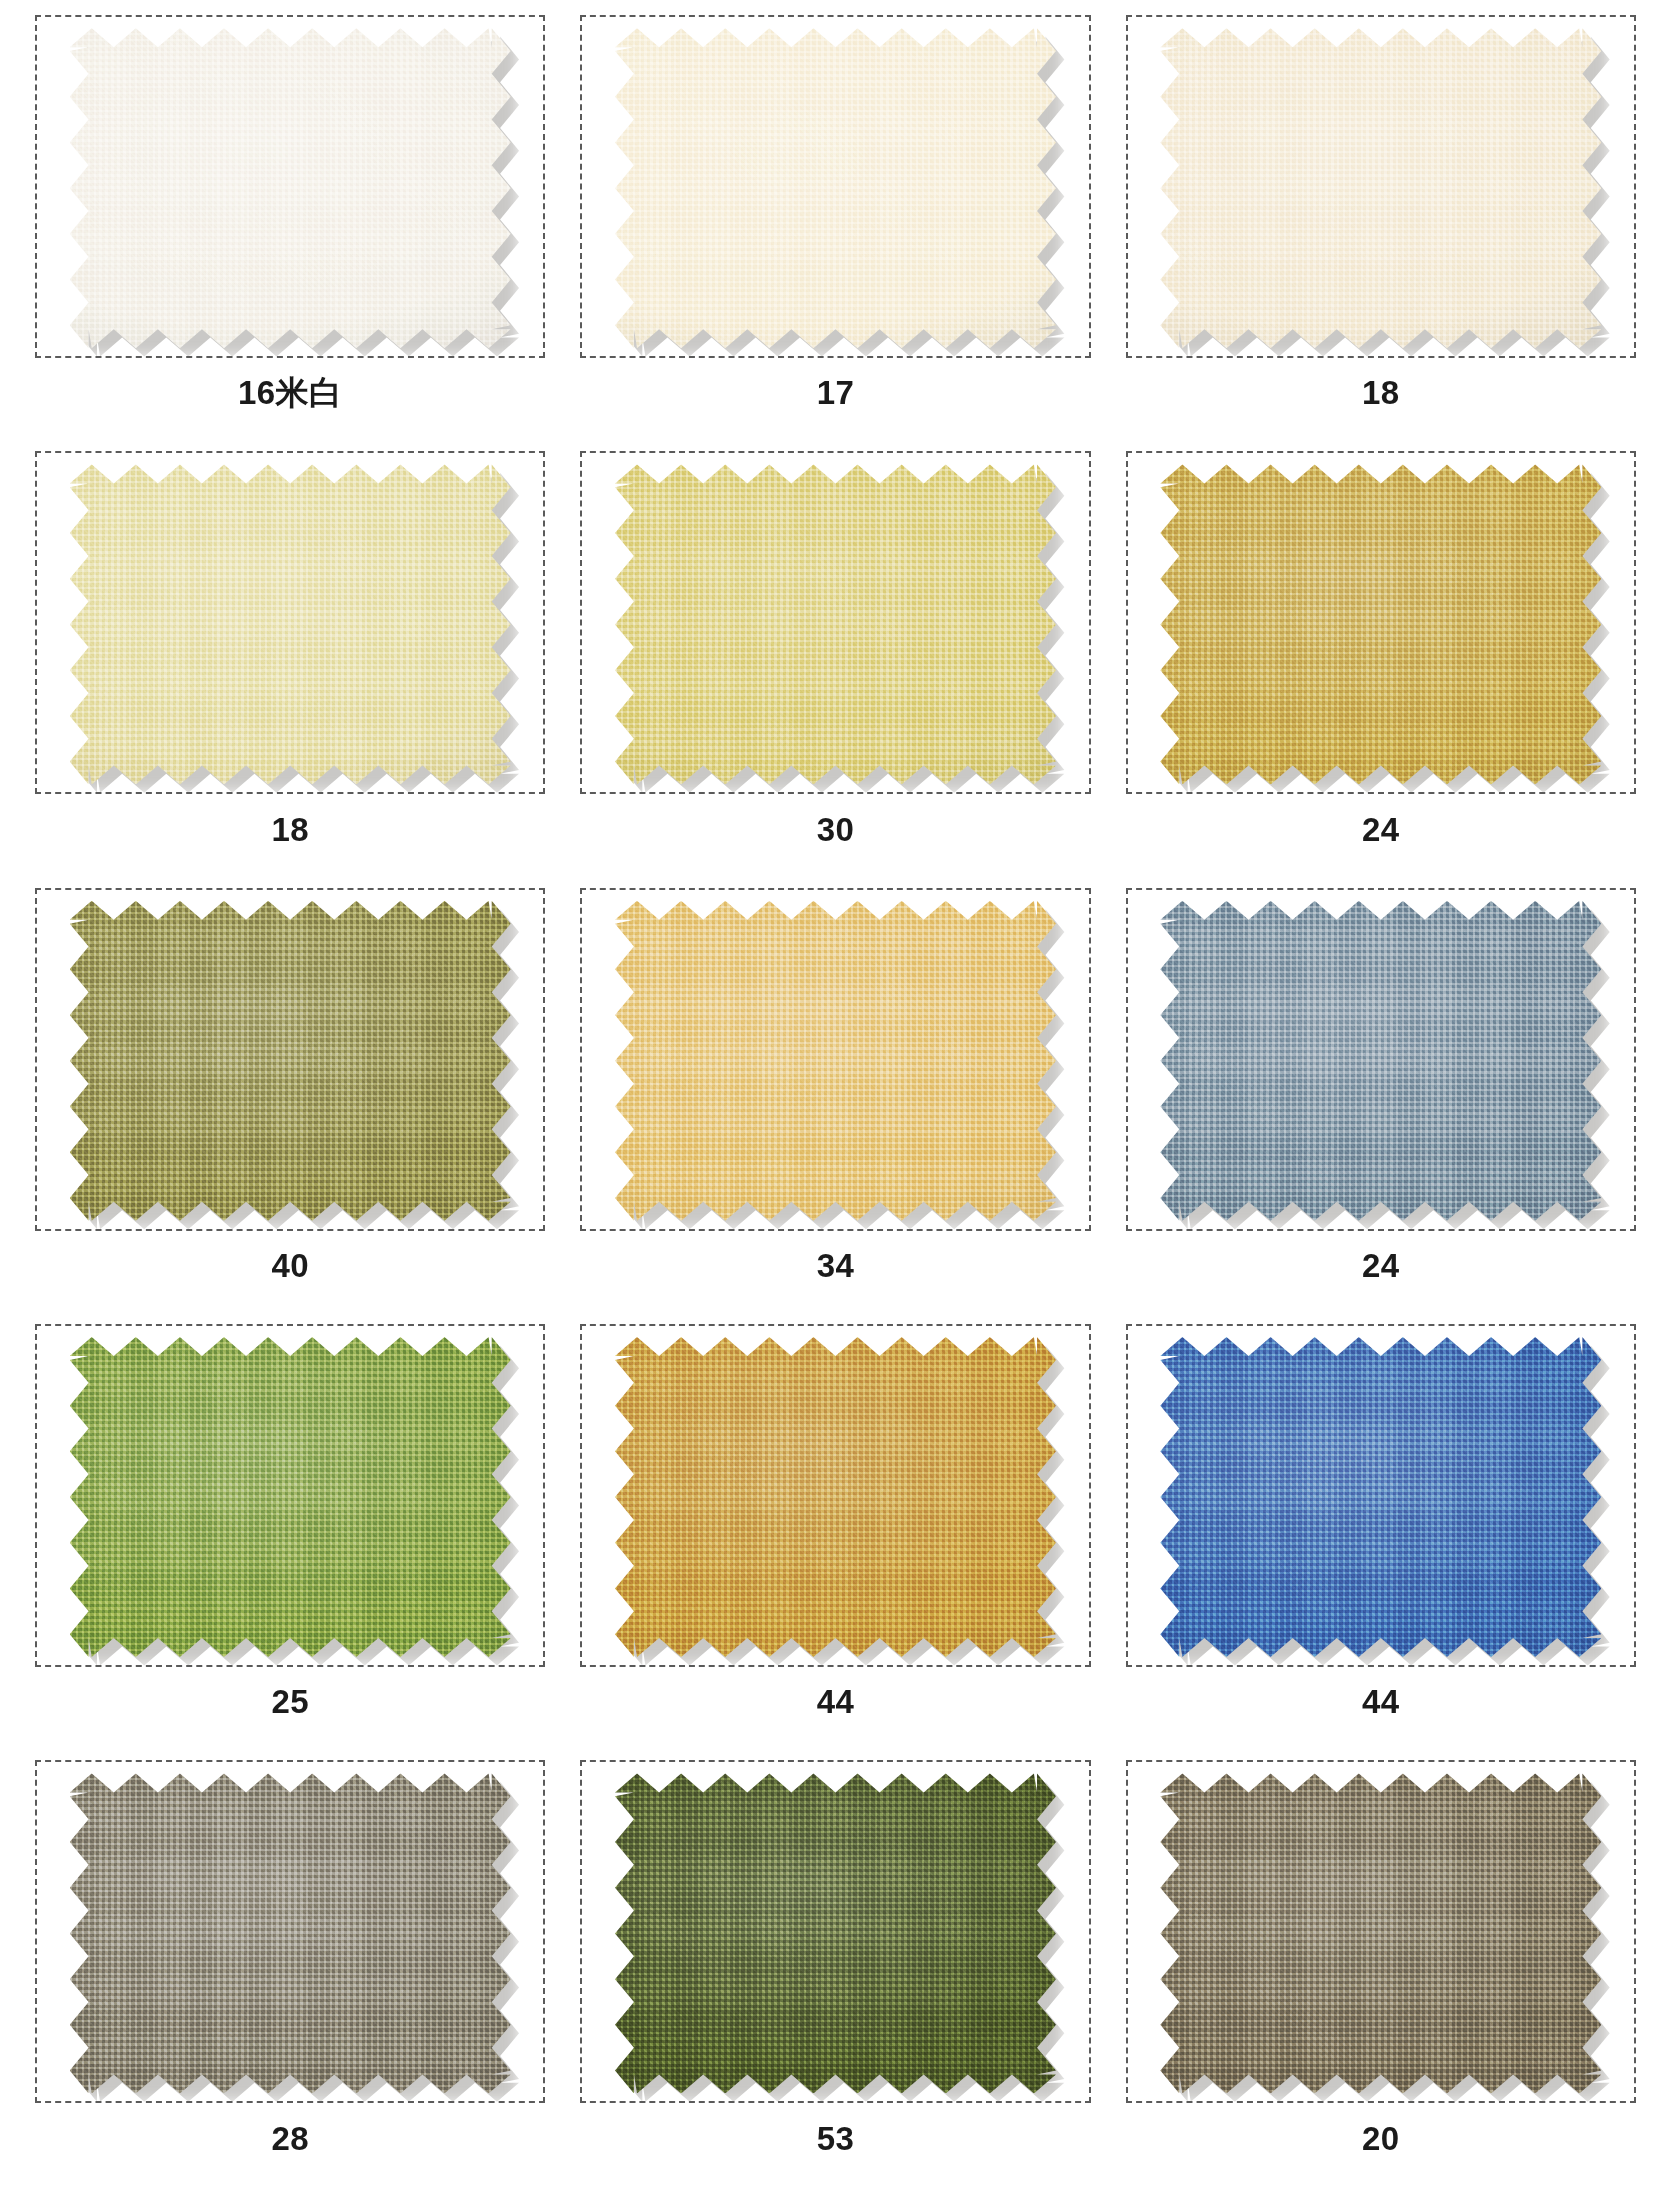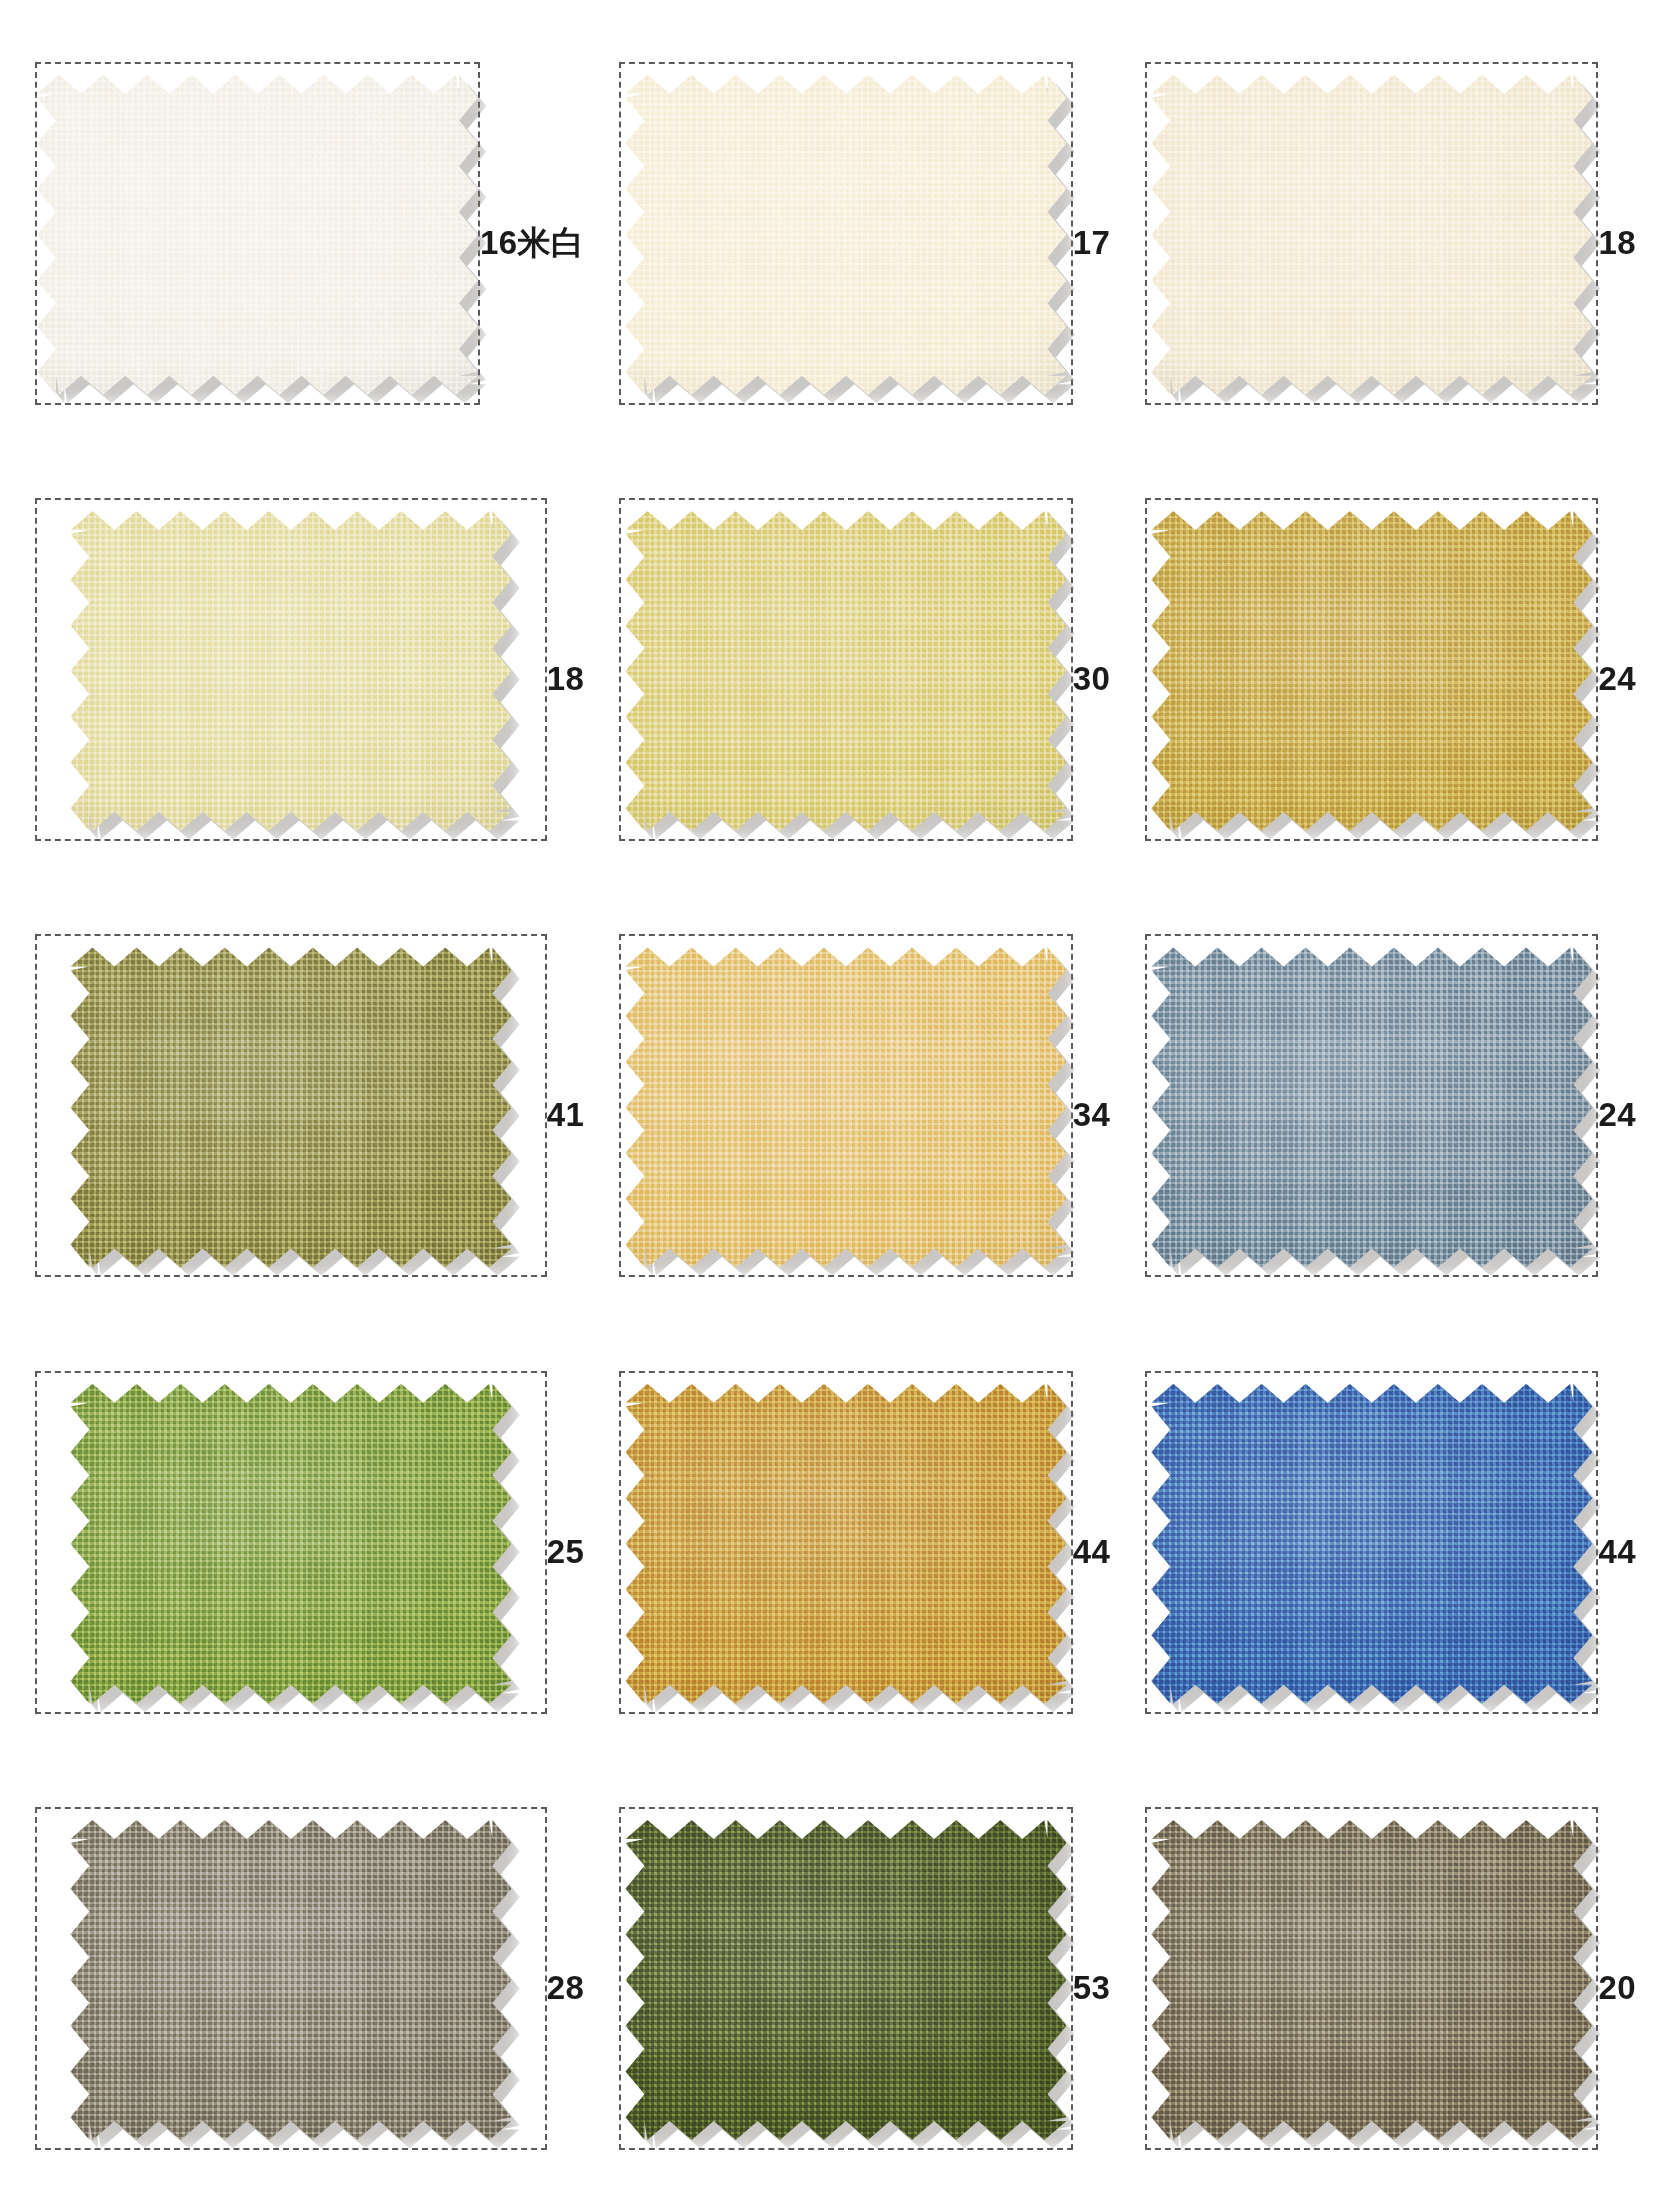--- a/index.html
+++ b/index.html
@@ -29,21 +29,21 @@
     grid-template-rows: repeat(5, 1fr);
     column-gap: 35px;
     row-gap: 0px;
     width: 100%;
     height: 100%;
   }
 
   .swatch-cell {
     position: relative;
     display: flex;
-    flex-direction: row;
+    flex-direction: column;
     align-items: center;
     justify-content: flex-start;
   }
 
   
   .swatch-frame {
     position: relative;
     width: 100%;
     height: 343px;
     border: 2.5px dashed #5a5a5a;
@@ -192,21 +192,21 @@
         </div>
         <div class="swatch-label">24</div>
       </div>
       <div class="swatch-cell">
         <div class="swatch-frame">
           <div class="fabric-wrap" style="--pink-clip: polygon(0.00% 5.94%, 5.00% 0.00%, 10.00% 5.94%, 15.00% 0.00%, 20.00% 5.94%, 25.00% 0.00%, 30.00% 5.94%, 35.00% 0.00%, 40.00% 5.94%, 45.00% 0.00%, 50.00% 5.94%, 55.00% 0.00%, 60.00% 5.94%, 65.00% 0.00%, 70.00% 5.94%, 75.00% 0.00%, 80.00% 5.94%, 85.00% 0.00%, 90.00% 5.94%, 95.00% 0.00%, 95.70% 5.94%, 95.70% 0.00%, 100.00% 7.14%, 95.70% 14.29%, 100.00% 21.43%, 95.70% 28.57%, 100.00% 35.71%, 95.70% 42.86%, 100.00% 50.00%, 95.70% 57.14%, 100.00% 64.29%, 95.70% 71.43%, 100.00% 78.57%, 95.70% 85.71%, 100.00% 92.86%, 95.70% 94.06%, 100.00% 94.06%, 95.00% 100.00%, 90.00% 94.06%, 85.00% 100.00%, 80.00% 94.06%, 75.00% 100.00%, 70.00% 94.06%, 65.00% 100.00%, 60.00% 94.06%, 55.00% 100.00%, 50.00% 94.06%, 45.00% 100.00%, 40.00% 94.06%, 35.00% 100.00%, 30.00% 94.06%, 25.00% 100.00%, 20.00% 94.06%, 15.00% 100.00%, 10.00% 94.06%, 5.00% 100.00%, 4.30% 94.06%, 4.30% 100.00%, 0.00% 92.86%, 4.30% 85.71%, 0.00% 78.57%, 4.30% 71.43%, 0.00% 64.29%, 4.30% 57.14%, 0.00% 50.00%, 4.30% 42.86%, 0.00% 35.71%, 4.30% 28.57%, 0.00% 21.43%, 4.30% 14.29%, 0.00% 7.14%, 4.30% 5.94%);">
             <div class="fabric-shadow" style="--pink-clip: polygon(0.00% 5.94%, 5.00% 0.00%, 10.00% 5.94%, 15.00% 0.00%, 20.00% 5.94%, 25.00% 0.00%, 30.00% 5.94%, 35.00% 0.00%, 40.00% 5.94%, 45.00% 0.00%, 50.00% 5.94%, 55.00% 0.00%, 60.00% 5.94%, 65.00% 0.00%, 70.00% 5.94%, 75.00% 0.00%, 80.00% 5.94%, 85.00% 0.00%, 90.00% 5.94%, 95.00% 0.00%, 95.70% 5.94%, 95.70% 0.00%, 100.00% 7.14%, 95.70% 14.29%, 100.00% 21.43%, 95.70% 28.57%, 100.00% 35.71%, 95.70% 42.86%, 100.00% 50.00%, 95.70% 57.14%, 100.00% 64.29%, 95.70% 71.43%, 100.00% 78.57%, 95.70% 85.71%, 100.00% 92.86%, 95.70% 94.06%, 100.00% 94.06%, 95.00% 100.00%, 90.00% 94.06%, 85.00% 100.00%, 80.00% 94.06%, 75.00% 100.00%, 70.00% 94.06%, 65.00% 100.00%, 60.00% 94.06%, 55.00% 100.00%, 50.00% 94.06%, 45.00% 100.00%, 40.00% 94.06%, 35.00% 100.00%, 30.00% 94.06%, 25.00% 100.00%, 20.00% 94.06%, 15.00% 100.00%, 10.00% 94.06%, 5.00% 100.00%, 4.30% 94.06%, 4.30% 100.00%, 0.00% 92.86%, 4.30% 85.71%, 0.00% 78.57%, 4.30% 71.43%, 0.00% 64.29%, 4.30% 57.14%, 0.00% 50.00%, 4.30% 42.86%, 0.00% 35.71%, 4.30% 28.57%, 0.00% 21.43%, 4.30% 14.29%, 0.00% 7.14%, 4.30% 5.94%);"></div>
             <div class="fabric" style="--pink-clip: polygon(0.00% 5.94%, 5.00% 0.00%, 10.00% 5.94%, 15.00% 0.00%, 20.00% 5.94%, 25.00% 0.00%, 30.00% 5.94%, 35.00% 0.00%, 40.00% 5.94%, 45.00% 0.00%, 50.00% 5.94%, 55.00% 0.00%, 60.00% 5.94%, 65.00% 0.00%, 70.00% 5.94%, 75.00% 0.00%, 80.00% 5.94%, 85.00% 0.00%, 90.00% 5.94%, 95.00% 0.00%, 95.70% 5.94%, 95.70% 0.00%, 100.00% 7.14%, 95.70% 14.29%, 100.00% 21.43%, 95.70% 28.57%, 100.00% 35.71%, 95.70% 42.86%, 100.00% 50.00%, 95.70% 57.14%, 100.00% 64.29%, 95.70% 71.43%, 100.00% 78.57%, 95.70% 85.71%, 100.00% 92.86%, 95.70% 94.06%, 100.00% 94.06%, 95.00% 100.00%, 90.00% 94.06%, 85.00% 100.00%, 80.00% 94.06%, 75.00% 100.00%, 70.00% 94.06%, 65.00% 100.00%, 60.00% 94.06%, 55.00% 100.00%, 50.00% 94.06%, 45.00% 100.00%, 40.00% 94.06%, 35.00% 100.00%, 30.00% 94.06%, 25.00% 100.00%, 20.00% 94.06%, 15.00% 100.00%, 10.00% 94.06%, 5.00% 100.00%, 4.30% 94.06%, 4.30% 100.00%, 0.00% 92.86%, 4.30% 85.71%, 0.00% 78.57%, 4.30% 71.43%, 0.00% 64.29%, 4.30% 57.14%, 0.00% 50.00%, 4.30% 42.86%, 0.00% 35.71%, 4.30% 28.57%, 0.00% 21.43%, 4.30% 14.29%, 0.00% 7.14%, 4.30% 5.94%); --c: #94904f;"></div>
           </div>
         </div>
-        <div class="swatch-label">41</div>
+        <div class="swatch-label">40</div>
       </div>
       <div class="swatch-cell">
         <div class="swatch-frame">
           <div class="fabric-wrap" style="--pink-clip: polygon(0.00% 5.94%, 5.00% 0.00%, 10.00% 5.94%, 15.00% 0.00%, 20.00% 5.94%, 25.00% 0.00%, 30.00% 5.94%, 35.00% 0.00%, 40.00% 5.94%, 45.00% 0.00%, 50.00% 5.94%, 55.00% 0.00%, 60.00% 5.94%, 65.00% 0.00%, 70.00% 5.94%, 75.00% 0.00%, 80.00% 5.94%, 85.00% 0.00%, 90.00% 5.94%, 95.00% 0.00%, 95.70% 5.94%, 95.70% 0.00%, 100.00% 7.14%, 95.70% 14.29%, 100.00% 21.43%, 95.70% 28.57%, 100.00% 35.71%, 95.70% 42.86%, 100.00% 50.00%, 95.70% 57.14%, 100.00% 64.29%, 95.70% 71.43%, 100.00% 78.57%, 95.70% 85.71%, 100.00% 92.86%, 95.70% 94.06%, 100.00% 94.06%, 95.00% 100.00%, 90.00% 94.06%, 85.00% 100.00%, 80.00% 94.06%, 75.00% 100.00%, 70.00% 94.06%, 65.00% 100.00%, 60.00% 94.06%, 55.00% 100.00%, 50.00% 94.06%, 45.00% 100.00%, 40.00% 94.06%, 35.00% 100.00%, 30.00% 94.06%, 25.00% 100.00%, 20.00% 94.06%, 15.00% 100.00%, 10.00% 94.06%, 5.00% 100.00%, 4.30% 94.06%, 4.30% 100.00%, 0.00% 92.86%, 4.30% 85.71%, 0.00% 78.57%, 4.30% 71.43%, 0.00% 64.29%, 4.30% 57.14%, 0.00% 50.00%, 4.30% 42.86%, 0.00% 35.71%, 4.30% 28.57%, 0.00% 21.43%, 4.30% 14.29%, 0.00% 7.14%, 4.30% 5.94%);">
             <div class="fabric-shadow" style="--pink-clip: polygon(0.00% 5.94%, 5.00% 0.00%, 10.00% 5.94%, 15.00% 0.00%, 20.00% 5.94%, 25.00% 0.00%, 30.00% 5.94%, 35.00% 0.00%, 40.00% 5.94%, 45.00% 0.00%, 50.00% 5.94%, 55.00% 0.00%, 60.00% 5.94%, 65.00% 0.00%, 70.00% 5.94%, 75.00% 0.00%, 80.00% 5.94%, 85.00% 0.00%, 90.00% 5.94%, 95.00% 0.00%, 95.70% 5.94%, 95.70% 0.00%, 100.00% 7.14%, 95.70% 14.29%, 100.00% 21.43%, 95.70% 28.57%, 100.00% 35.71%, 95.70% 42.86%, 100.00% 50.00%, 95.70% 57.14%, 100.00% 64.29%, 95.70% 71.43%, 100.00% 78.57%, 95.70% 85.71%, 100.00% 92.86%, 95.70% 94.06%, 100.00% 94.06%, 95.00% 100.00%, 90.00% 94.06%, 85.00% 100.00%, 80.00% 94.06%, 75.00% 100.00%, 70.00% 94.06%, 65.00% 100.00%, 60.00% 94.06%, 55.00% 100.00%, 50.00% 94.06%, 45.00% 100.00%, 40.00% 94.06%, 35.00% 100.00%, 30.00% 94.06%, 25.00% 100.00%, 20.00% 94.06%, 15.00% 100.00%, 10.00% 94.06%, 5.00% 100.00%, 4.30% 94.06%, 4.30% 100.00%, 0.00% 92.86%, 4.30% 85.71%, 0.00% 78.57%, 4.30% 71.43%, 0.00% 64.29%, 4.30% 57.14%, 0.00% 50.00%, 4.30% 42.86%, 0.00% 35.71%, 4.30% 28.57%, 0.00% 21.43%, 4.30% 14.29%, 0.00% 7.14%, 4.30% 5.94%);"></div>
             <div class="fabric" style="--pink-clip: polygon(0.00% 5.94%, 5.00% 0.00%, 10.00% 5.94%, 15.00% 0.00%, 20.00% 5.94%, 25.00% 0.00%, 30.00% 5.94%, 35.00% 0.00%, 40.00% 5.94%, 45.00% 0.00%, 50.00% 5.94%, 55.00% 0.00%, 60.00% 5.94%, 65.00% 0.00%, 70.00% 5.94%, 75.00% 0.00%, 80.00% 5.94%, 85.00% 0.00%, 90.00% 5.94%, 95.00% 0.00%, 95.70% 5.94%, 95.70% 0.00%, 100.00% 7.14%, 95.70% 14.29%, 100.00% 21.43%, 95.70% 28.57%, 100.00% 35.71%, 95.70% 42.86%, 100.00% 50.00%, 95.70% 57.14%, 100.00% 64.29%, 95.70% 71.43%, 100.00% 78.57%, 95.70% 85.71%, 100.00% 92.86%, 95.70% 94.06%, 100.00% 94.06%, 95.00% 100.00%, 90.00% 94.06%, 85.00% 100.00%, 80.00% 94.06%, 75.00% 100.00%, 70.00% 94.06%, 65.00% 100.00%, 60.00% 94.06%, 55.00% 100.00%, 50.00% 94.06%, 45.00% 100.00%, 40.00% 94.06%, 35.00% 100.00%, 30.00% 94.06%, 25.00% 100.00%, 20.00% 94.06%, 15.00% 100.00%, 10.00% 94.06%, 5.00% 100.00%, 4.30% 94.06%, 4.30% 100.00%, 0.00% 92.86%, 4.30% 85.71%, 0.00% 78.57%, 4.30% 71.43%, 0.00% 64.29%, 4.30% 57.14%, 0.00% 50.00%, 4.30% 42.86%, 0.00% 35.71%, 4.30% 28.57%, 0.00% 21.43%, 4.30% 14.29%, 0.00% 7.14%, 4.30% 5.94%); --c: #e6c578;"></div>
           </div>
         </div>
         <div class="swatch-label">34</div>
       </div>

